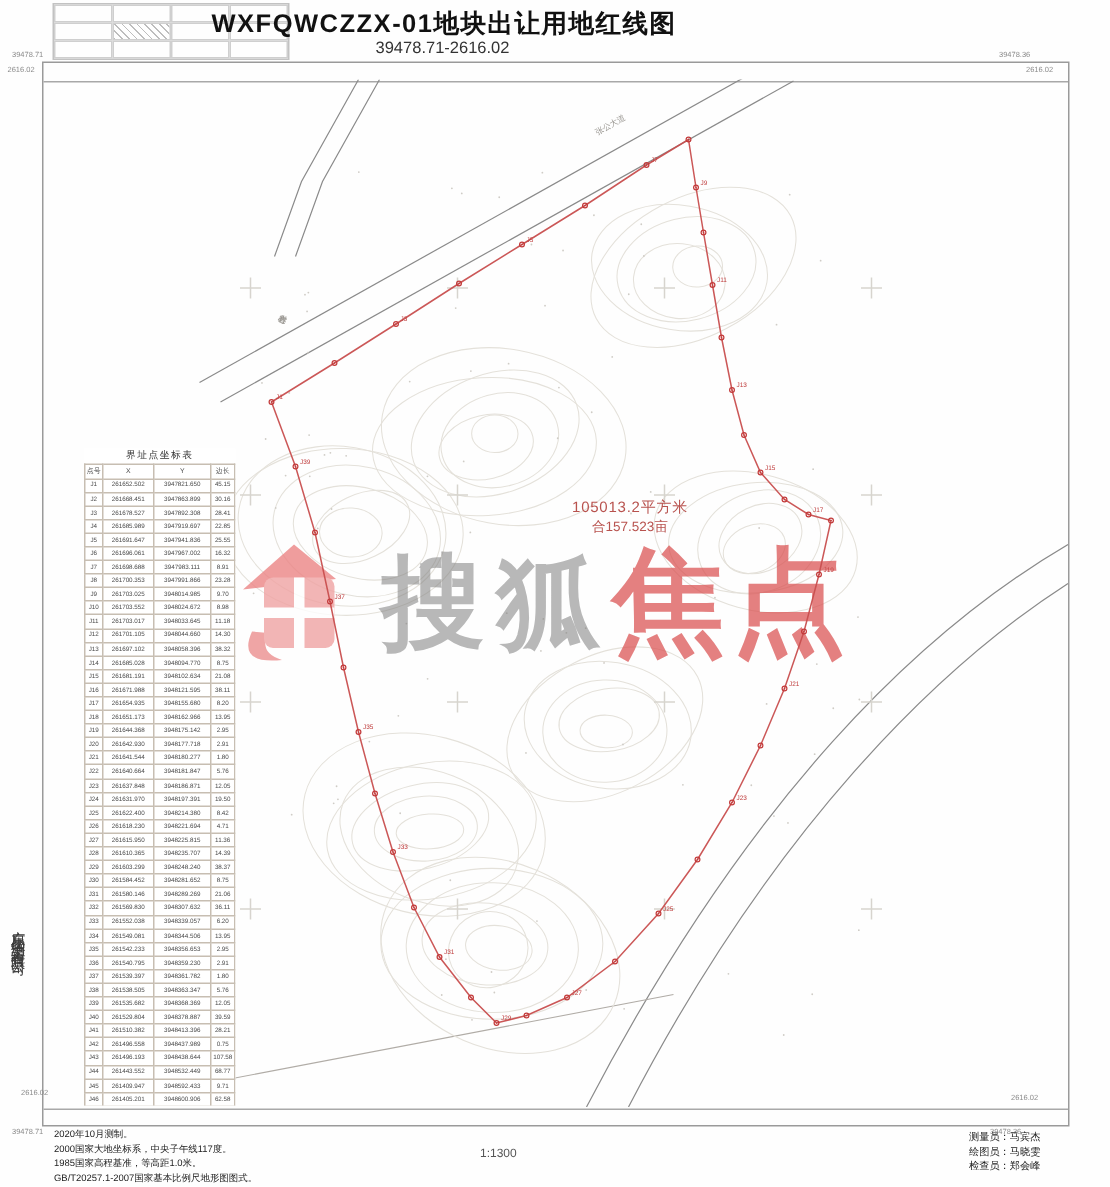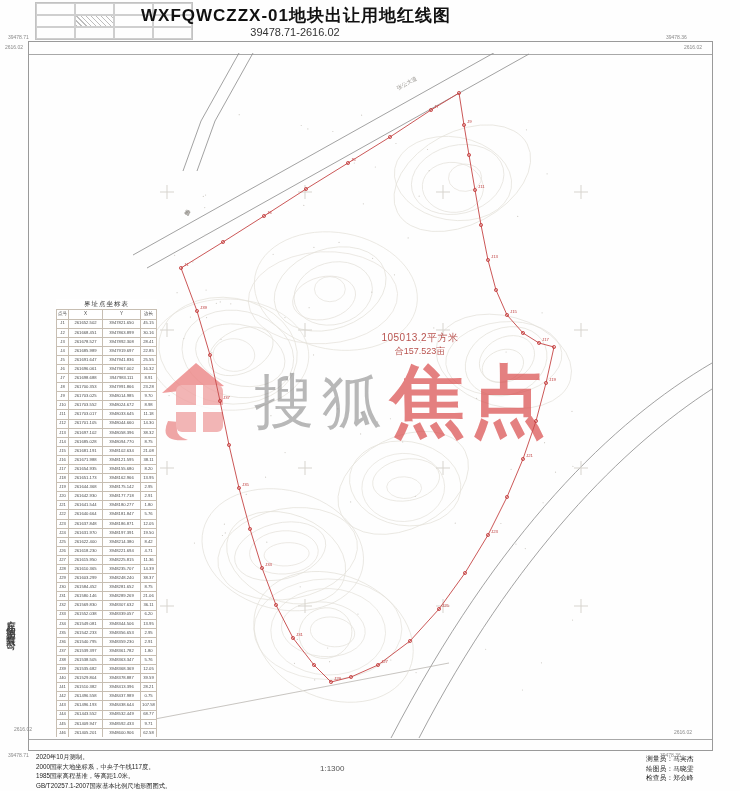--- a/index.html
+++ b/index.html
@@ -11,21 +11,21 @@
   .index-grid{left:35px;top:2px;width:156px;height:36px;border:1px solid #c2c2c2;z-index:6;
               display:grid;grid-template-columns:repeat(4,1fr);grid-template-rows:repeat(3,1fr);}
   .index-grid>div{border:0.5px solid #cfcfcf;}
   .index-grid>div.hatch{background:repeating-linear-gradient(45deg,#bdbdbd 0 .8px,transparent .8px 3.5px);}
   .frame{left:28px;top:41px;width:683px;height:708px;border:1px solid #9a9a9a;z-index:0;}
   .frame .hline{position:absolute;left:0;width:100%;height:0;border-top:1px solid #a8a8a8;}
   .corner{font-size:5px;color:#8a8a8a;z-index:7;letter-spacing:0;}
   #base,#ovl{left:29px;top:53px;z-index:1;}
   #ovl{z-index:3;}
   .watermark{left:158px;top:350px;width:470px;height:104px;display:flex;align-items:center;z-index:2;pointer-events:none;}
-  .wm-gray{font-size:60px;font-weight:normal;color:rgba(125,125,125,.55);letter-spacing:8px;margin-left:14px;}
+  .wm-gray{font-size:69px;font-weight:bold;color:rgba(125,125,125,.55);letter-spacing:8px;margin-left:14px;}
   .wm-red{font-size:76px;font-weight:bold;color:rgba(217,79,79,.72);letter-spacing:4px;}
   .area-label{left:325px;top:331px;width:190px;text-align:center;z-index:4;color:#b8524e;}
   .area-label .l1{font-size:10px;letter-spacing:.5px;}
   .area-label .l2{font-size:9px;text-align:center;}
   .road-label{z-index:2;font-size:5.5px;color:#9a9792;}
   .tablebox{left:56px;top:299px;width:101px;height:438px;background:#fff;z-index:5;overflow:hidden;}
   .tablebox .ttl{text-align:center;font-size:6.5px;color:#333;height:10px;line-height:10px;letter-spacing:1px;}
   table.coords{border-collapse:collapse;width:100%;table-layout:fixed;}
   table.coords th,table.coords td{border:0.5px solid #c7beb2;font-size:4.2px;font-weight:normal;
       color:#4a4a4a;text-align:center;padding:0;height:8.1px;line-height:1;overflow:hidden;white-space:nowrap;}

